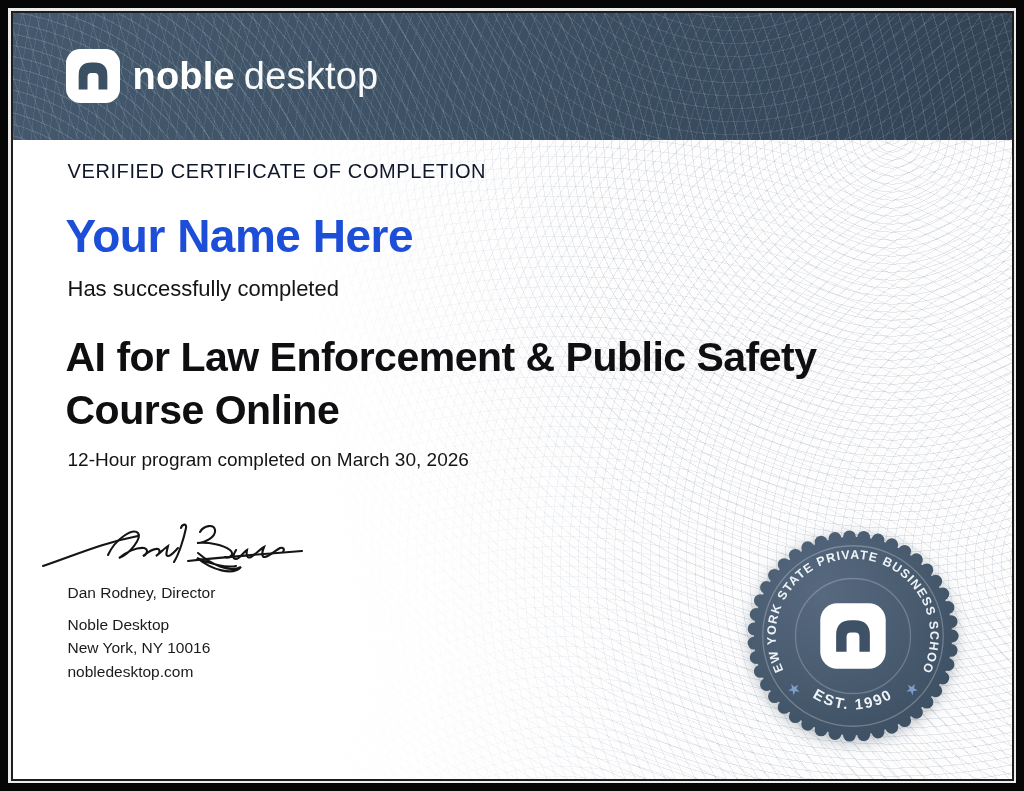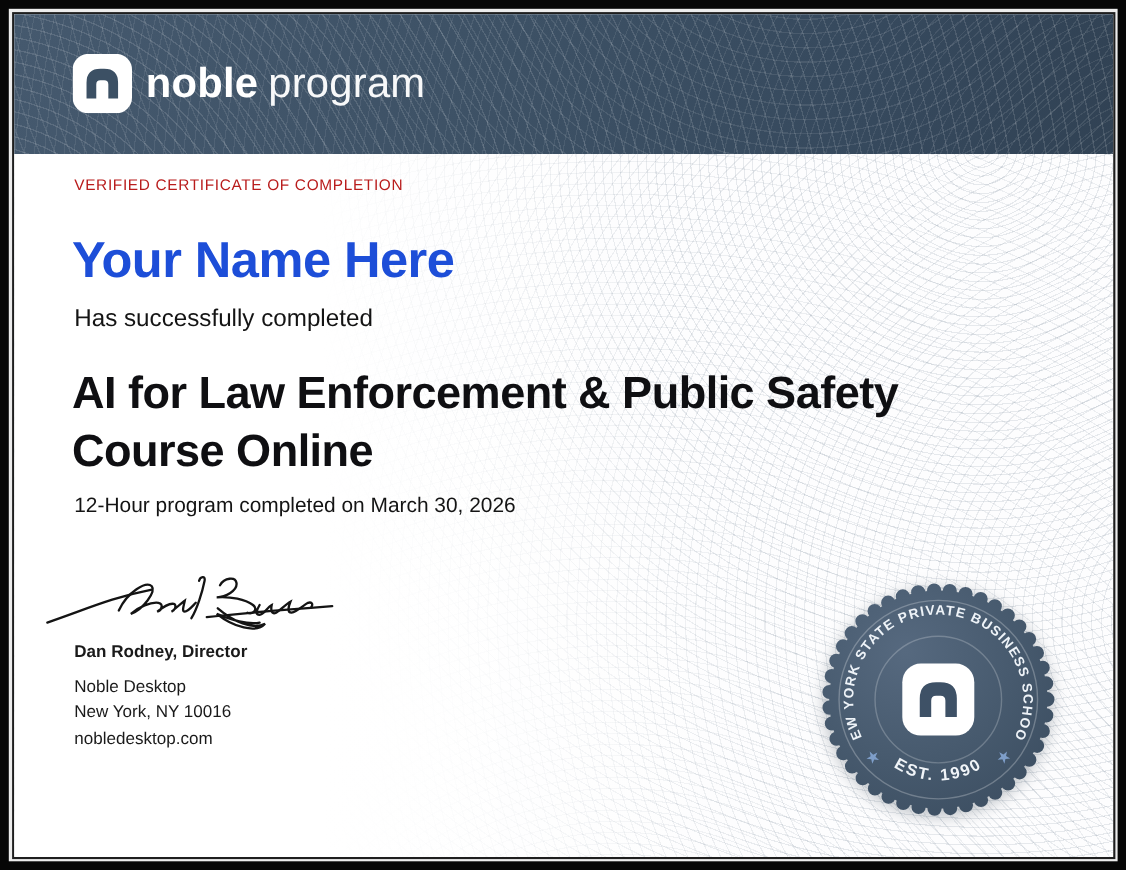--- a/index.html
+++ b/index.html
@@ -20,51 +20,51 @@
     background:
       repeating-radial-gradient(circle at -5% 230%,rgba(255,255,255,0.12) 0 1.2px,transparent 1.2px 11px),
       repeating-radial-gradient(circle at 72% -130%,rgba(255,255,255,0.09) 0 1.2px,transparent 1.2px 13px),
       repeating-radial-gradient(circle at 106% 170%,rgba(255,255,255,0.08) 0 1px,transparent 1px 9px),
       linear-gradient(100deg,#45596e 0%,#3d5165 45%,#36495d 78%,#314254 100%);
     background-color:#3c5064;}
   .brand{display:flex;align-items:center;gap:13px;}
   .wordmark{color:#ffffff;font-size:38px;letter-spacing:0.2px;white-space:nowrap;}
   .wordmark .w-bold{font-weight:700;}
   .wordmark .w-light{font-weight:400;opacity:0.96;margin-left:9px;}
-  .eyebrow{position:absolute;left:55px;top:147px;font-size:14px;font-weight:500;
-           letter-spacing:0.6px;color:#b91c1c;}
+  .eyebrow{position:absolute;left:55px;top:147px;font-size:20px;font-weight:500;
+           letter-spacing:0.6px;color:#0f172a;}
   .recipient{position:absolute;left:53px;top:196px;font-size:46px;font-weight:700;
              color:#1d4ed8;letter-spacing:-0.5px;}
   .completed{position:absolute;left:55px;top:263px;font-size:22px;color:#141414;}
   .course{position:absolute;left:53px;top:318px;font-size:41px;font-weight:700;
           color:#0f0f12;line-height:53px;letter-spacing:-0.5px;max-width:905px;}
   .program{position:absolute;left:55px;top:436px;font-size:19px;color:#141414;text-align:center;}
   .sig-svg{position:absolute;left:27px;top:495px;}
-  .sig-name{position:absolute;left:55px;top:571px;font-size:15.5px;color:#1a1a1a;font-weight:bold;}
+  .sig-name{position:absolute;left:55px;top:571px;font-size:15.5px;color:#1a1a1a;}
   .address{position:absolute;left:55px;top:600px;font-size:15.5px;color:#1a1a1a;line-height:23.5px;}
   .seal{position:absolute;left:721px;top:504px;filter:drop-shadow(0 3px 7px rgba(40,55,70,0.30));}
   .seal text{font-family:"Liberation Sans",sans-serif;}
 </style>
 </head>
 <body>
 
 <div class="stage">
   <div class="frame-mid">
     <div class="frame-inner">
       <div class="paper"></div>
 
       <div class="header-band">
         <div class="brand">
           <svg width="54" height="54" viewBox="0 0 64 64">
             <rect width="64" height="64" rx="17" fill="#ffffff"></rect>
             <path d="M15,48 V31 Q15,16 30,16 H34 Q49,16 49,31 V48 H38.5 V33
                      Q38.5,28.5 34,28.5 H30 Q25.5,28.5 25.5,33 V48 Z" fill="#3c5064"></path>
           </svg>
           <div class="wordmark">
-            <span class="w-bold">noble</span><span class="w-light">program</span>
+            <span class="w-bold">noble</span><span class="w-light">desktop</span>
           </div>
         </div>
       </div>
 
       <div class="eyebrow">VERIFIED CERTIFICATE OF COMPLETION</div>
       <div class="recipient">Your Name Here</div>
       <div class="completed">Has successfully completed</div>
       <div class="course">
         <div>AI for Law Enforcement &amp; Public Safety</div>
         <div>Course Online</div>

